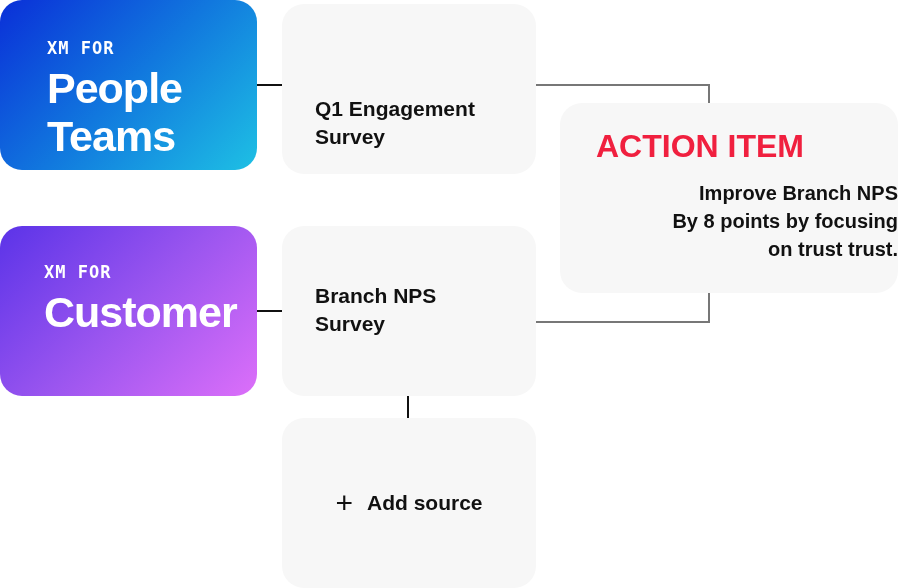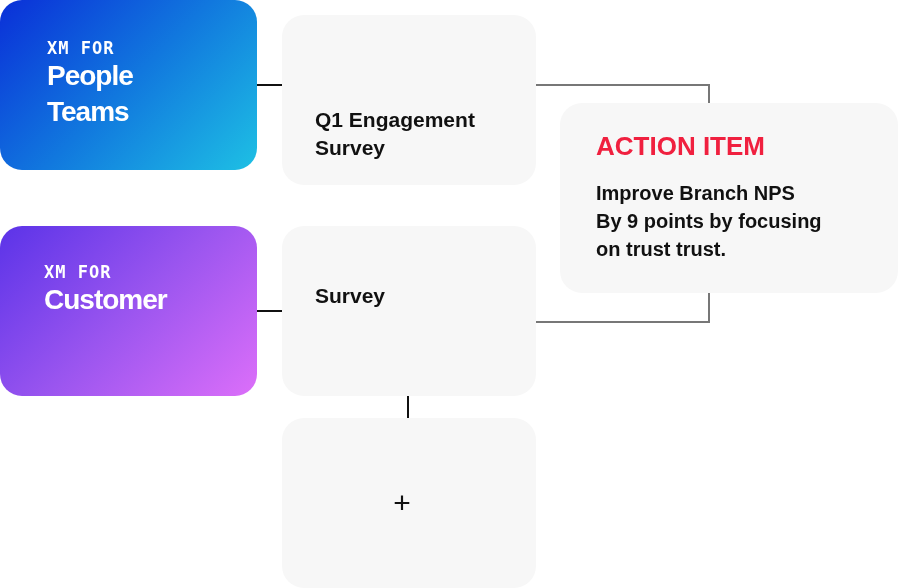--- a/index.html
+++ b/index.html
@@ -1,33 +1,33 @@
 <!DOCTYPE html>
 <html><head>
 <meta charset="utf-8">
 <style>
   html, body { margin:0; padding:0; background:#ffffff; }
   body { width:898px; height:588px; position:relative; overflow:hidden; font-family:"Liberation Sans", sans-serif; }
   .card { position:absolute; border-radius:22px; box-sizing:border-box; }
   .brand { color:#fff; padding-left:44px; }
   .brand .eyebrow { font-family:"DejaVu Sans Mono", monospace; font-size:17px; letter-spacing:1px; font-weight:bold; }
-  .brand .title { font-weight:bold; font-size:28px; line-height:36px; letter-spacing:-1px; }
+  .brand .title { font-weight:bold; font-size:43px; line-height:36px; letter-spacing:-1px;margin-top:12px; }
   #people { left:0; top:0; width:257px; height:170px; background:linear-gradient(135deg,#0a2fd8 0%,#1178de 50%,#1ec0e4 100%); padding-top:38px; padding-left:47px; }
   #frontlines { left:0; top:226px; width:257px; height:170px; background:linear-gradient(135deg,#5b33e8 0%,#9a55ef 50%,#dc6ff9 100%); padding-top:36px; }
   .gray { background:#f7f7f7; }
   .src { font-weight:bold; font-size:21px; line-height:28px; color:#111; padding-left:33px; }
-  #q1 { left:282px; top:15px; width:254px; height:170px; padding-top:91px; }
+  #q1 { left:282px; top:4px; width:254px; height:170px; padding-top:91px; }
   #nps { left:282px; top:226px; width:254px; height:170px; padding-top:56px; }
   #add { left:282px; top:418px; width:254px; height:170px; display:flex; align-items:center; justify-content:center; }
   #add .plus { font-size:30px; font-weight:normal; margin-right:14px; line-height:28px; color:#111; }
   #add .lbl { font-weight:bold; font-size:21px; color:#111; }
   #action { left:560px; top:103px; width:338px; height:190px; padding:28px 0 0 36px; }
-  #action .head { color:#f0203f; font-weight:bold; font-size:26px; line-height:30px; }
+  #action .head { color:#f0203f; font-weight:bold; font-size:32px; line-height:30px; }
   #action .body { margin-top:18px; font-weight:bold; font-size:20px; line-height:28px; color:#111; }
-  #action .body div { white-space:nowrap; }
+  #action .body div { white-space:nowrap;text-align:right; }
   .line { position:absolute; }
 </style>
 </head>
 <body>
 
 <div class="line" style="left:257px;top:84px;width:25px;height:2px;background:#111;"></div>
 <div class="line" style="left:257px;top:310px;width:25px;height:2px;background:#111;"></div>
 <div class="line" style="left:407px;top:396px;width:2px;height:22px;background:#111;"></div>
 <div class="line" style="left:536px;top:84px;width:174px;height:2px;background:#777;"></div>
 <div class="line" style="left:708px;top:84px;width:2px;height:19px;background:#777;"></div>
@@ -44,27 +44,29 @@
   <div class="eyebrow">XM FOR</div>
   <div class="title">Customer</div>
 </div>
 
 <div id="q1" class="card gray src">
   <div>Q1 Engagement</div>
   <div>Survey</div>
 </div>
 
 <div id="nps" class="card gray src">
+  <div>Branch NPS</div>
   <div>Survey</div>
 </div>
 
 <div id="add" class="card gray">
   <span class="plus">+</span>
+  <span class="lbl">Add source</span>
 </div>
 
 <div id="action" class="card gray">
   <div class="head">ACTION ITEM</div>
   <div class="body">
     <div>Improve Branch NPS</div>
-    <div>By 9 points by focusing</div>
+    <div>By 8 points by focusing</div>
     <div>on trust trust.</div>
   </div>
 </div>
 
 </body></html>

